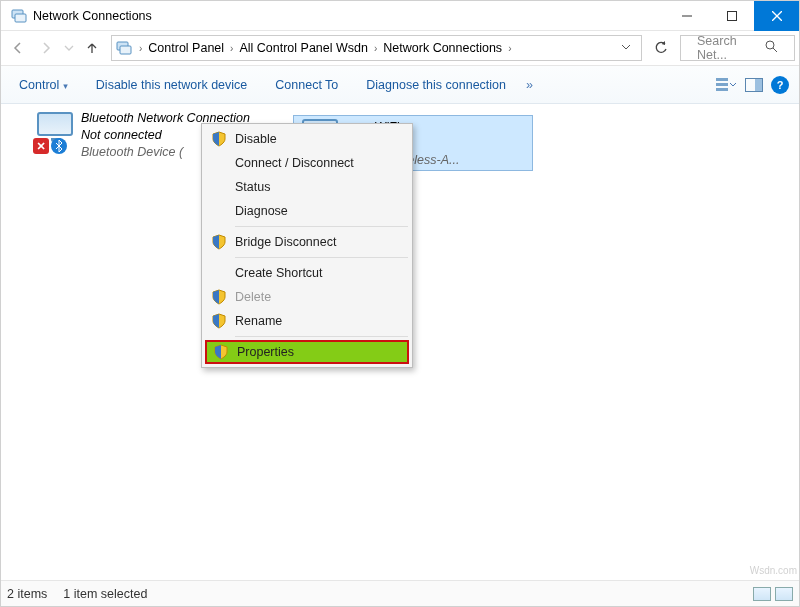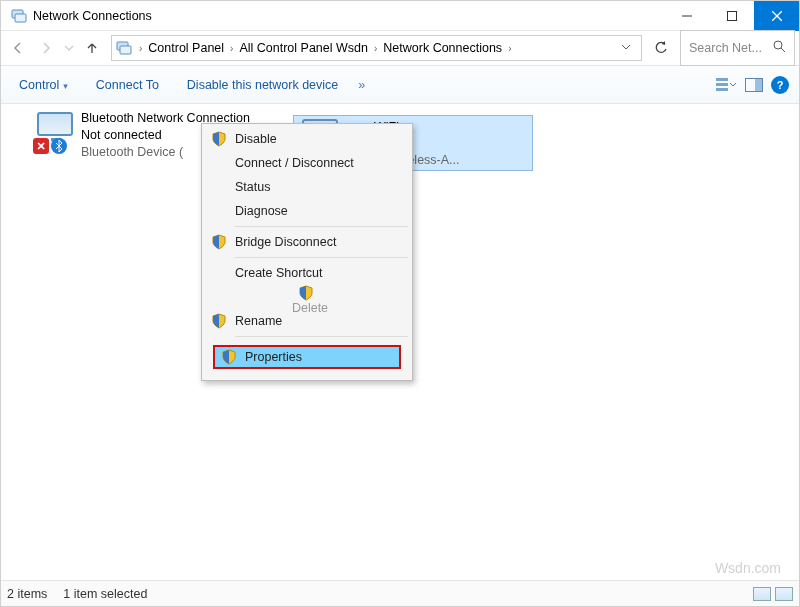--- a/index.html
+++ b/index.html
@@ -12,59 +12,59 @@
   .winbtn:not(.close) { color: #555; }
   .addrbar { height: 35px; background: #fff; display: flex; align-items: center; border-bottom: 1px solid #e6e6e6; padding: 0 4px; gap: 2px; }
   .navbtn { width: 26px; height: 26px; display: flex; align-items: center; justify-content: center; color: #888; }
   .navbtn.enabled { color: #333; }
   .crumb-container { flex: 1; height: 26px; border: 1px solid #ccc; display: flex; align-items: center; padding: 0 4px; margin: 0 4px; }
   .crumb-icon { width: 16px; height: 16px; margin-right: 4px; }
   .crumb { padding: 0 3px; color: #000; }
   .crumb-sep { padding: 0 3px; color: #666; font-size: 10px; }
   .dropdown-v { padding: 0 6px; color: #555; }
   .refresh { width: 26px; height: 26px; display: flex; align-items: center; justify-content: center; }
-  .searchbox { width: 115px; height: 36px; border: 1px solid #ccc; display: flex; align-items: center; padding: 0 8px; color: #888; margin-left: 4px; }
+  .searchbox { width: 115px; height: 26px; border: 1px solid #ccc; display: flex; align-items: center; padding: 0 16px; color: #888; margin-left: 4px; }
   .search-icon { margin-left: auto; color: #555; }
   .toolbar { height: 38px; background: linear-gradient(#fbfdfe,#f5f9fc); display: flex; align-items: center; border-bottom: 1px solid #e0e8ef; padding: 0 4px; }
   .tb-item { color: #1a5aa0; padding: 6px 14px; }
   .tb-item.dd::after { content: "▾"; font-size: 9px; margin-left: 4px; color: #4a7ab5; }
   .tb-right { margin-left: auto; display: flex; align-items: center; gap: 6px; padding-right: 6px; }
   .tb-overflow { color: #4a7ab5; padding: 0 6px; }
   .view-icon { width: 22px; height: 22px; display: flex; align-items:center; justify-content:center; }
   .help-icon { width: 18px; height: 18px; border-radius: 50%; background: #0078d7; color: #fff; display:flex; align-items:center; justify-content:center; font-weight:bold; font-size:11px;}
   .content { position: absolute; top: 105px; bottom: 26px; left: 0; right: 0; background: #fff; }
   .conn { position: absolute; display: flex; }
   .conn-icon { width: 50px; height: 48px; position: relative; }
   .monitor { position:absolute; left:6px; top:2px; width:36px; height:24px; border:2px solid #5992c2; border-radius:3px; background:linear-gradient(#cde3f5,#e8f2fa);}
   .monitor::after{content:"";position:absolute;left:12px;top:24px;width:10px;height:4px;background:#5992c2;border-radius:0 0 2px 2px;}
   .overlay-x{position:absolute;left:2px;top:28px;width:16px;height:16px;background:#d62a2a;border-radius:3px;color:#fff;display:flex;align-items:center;justify-content:center;font-weight:bold;font-size:11px;}
   .overlay-bt{position:absolute;left:20px;top:28px;width:16px;height:16px;border-radius:50%;background:#1c7ed6;color:#fff;display:flex;align-items:center;justify-content:center;font-size:10px;}
-  .conn-text { line-height: 1.35; }
+  .conn-text { line-height: 1.35; font-style: italic; }
   .conn-name { color: #000; }
   .conn-status { color: #000000; }
   .conn-dev { color: #666; }
   .wifi-sel { position:absolute; left:292px; top:9px; width:240px; height:56px; background:#cde8ff; border:1px solid #8db8e0; display:flex; padding:3px 4px;gap:8px;}
   .wifi-icon-box{width:46px;height:46px;position:relative;margin-right:4px;}
   .wifi-icon-box .monitor{left:4px;top:0;}
   .wifi-name-row{display:flex;align-items:center;gap:4px;}
   .wifi-label{color:#666;max-width:175px;white-space:nowrap;overflow:hidden;text-overflow:ellipsis;}
   .ctxmenu { position:absolute; left:200px; top:122px; width:212px; background:#f5f5f5; border:1px solid #bdbdbd; box-shadow:2px 3px 6px rgba(0,0,0,0.25); padding:3px; }
   .ctx-sep{height:1px;background:#dcdcdc;margin:3px 1px 3px 30px;}
   .ctx-item{height:24px;display:flex;align-items:center;padding-left:6px;color:#222;}
-  .ctx-item.grey{color:#9a9a9a;flex-direction:column;}
+  .ctx-item.grey{color:#9a9a9a;}
   .ctx-item.bold{font-weight:normal;}
-  .ctx-item.hl{border:2px solid #cc1010;box-sizing:border-box;background:#7dd3fc;margin:8px;}
+  .ctx-item.hl{border:2px solid #cc1010;box-sizing:border-box;background:#84cc16;margin:0;}
   .shield{width:16px;height:16px;margin-right:8px;position:relative;}
   .shield svg{display:block;}
   .noicon{ width:16px; margin-right:8px;}
   .statusbar{position:absolute;left:0;right:0;bottom:0;height:26px;background:#fafafa;border-top:1px solid #e6e6e6;display:flex;align-items:center;padding:0 6px;color:#333;}
   .status-seg{padding-right:16px;}
   .status-icons{margin-left:auto;display:flex;gap:4px;}
   .tiny-icon{width:18px;height:14px;border:1px solid #8aa;background:linear-gradient(#e8f4ff,#d0e6f7);}
-  .watermark{position:absolute;right:18px;bottom:30px;font-size:14px;color:rgba(120,120,120,0.35);}
+  .watermark{position:absolute;right:2px;bottom:30px;font-size:10px;color:rgba(120,120,120,0.35);}
 </style>
 </head>
 <body>
 
 <div class="titlebar">
   <span class="icon">
     <svg width="16" height="16">
         <rect x="1" y="2" width="11" height="8" rx="1" fill="#cde3f5" stroke="#5992c2"></rect>
         <rect x="4" y="6" width="11" height="8" rx="1" fill="#e8f2fa" stroke="#5992c2"></rect>
       </svg>
@@ -141,22 +141,23 @@
       <svg width="13" height="13">
           <circle cx="5" cy="5" r="4" fill="none" stroke="#555"></circle>
           <line x1="8" y1="8" x2="12" y2="12" stroke="#555"></line>
         </svg>
     </span>
   </div>
 </div>
 
 <div class="toolbar">
   <div class="tb-item dd">Control</div>
+  <div class="tb-item">Disable this network device</div>
   <div class="tb-item">Connect To</div>
-  <div class="tb-item">Disable this network device</div>
+  <div class="tb-item">Diagnose this connection</div>
   <div class="tb-overflow">»</div>
   <div class="tb-right">
     <div class="view-icon">
       <svg width="20" height="16">
           <rect x="0" y="1" width="12" height="3" fill="#7aa5cc"></rect>
           <rect x="0" y="6" width="12" height="3" fill="#7aa5cc"></rect>
           <rect x="0" y="11" width="12" height="3" fill="#7aa5cc"></rect>
           <path d="M14 6 L17 9 L20 6" fill="none" stroke="#4a7ab5"></path>
         </svg>
     </div>

